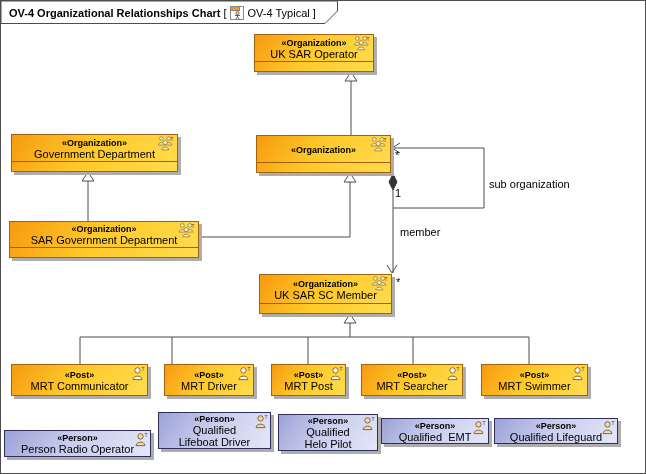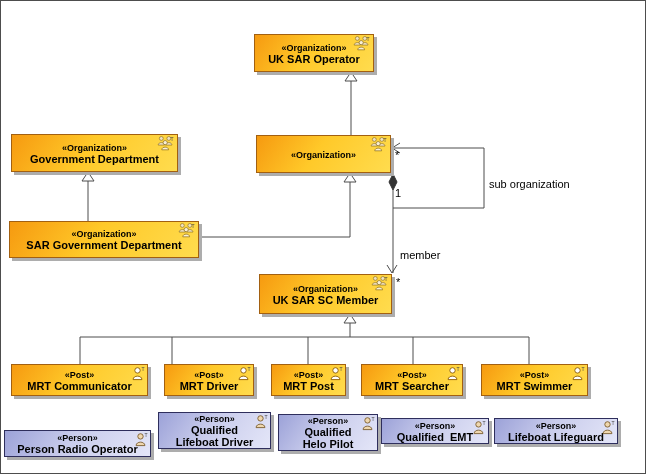--- a/index.html
+++ b/index.html
@@ -16,33 +16,33 @@
     display:flex;align-items:center;gap:3px;
   }
   .tab-title{font-weight:bold;}
   .tab-context{font-weight:normal;}
   
   .node{
     position:absolute;box-sizing:border-box;
     border:1px solid #A26011;
     background:linear-gradient(125deg,#F69A10 0%,#FFC929 45%,#FFDC4E 100%);
     box-shadow:3px 3px 0 #ADADAD;
-    display:flex;flex-direction:row;
+    display:flex;flex-direction:column;
   }
   .node.person{
     border-color:#2E2E5C;
     background:linear-gradient(125deg,#9CA2D8 0%,#C9CCEC 45%,#E4E6F8 100%);
   }
   .node .main{
     flex:1;position:relative;display:flex;flex-direction:column;
     align-items:center;justify-content:center;padding:1px 2px 0 2px;
   }
   .node.org .compartment{height:9px;border-top:1px solid #A26011;}
   .stereotype{font-size:9px;font-weight:bold;line-height:10px;white-space:pre;}
-  .nname{font-size:11px;font-weight:bold;line-height:12px;text-align:center;white-space:pre-wrap;}
+  .nname{font-size:11px;font-weight:normal;line-height:12px;text-align:center;white-space:pre-wrap;}
   .icon{position:absolute;top:1px;right:2px;}
   
   .edge-label{position:absolute;font-size:11px;line-height:12px;white-space:nowrap;text-align:right;}
   .mult{position:absolute;font-size:11px;font-weight:normal;line-height:11px;}
   
   #edges{position:absolute;left:0;top:0;}
 </style>
 </head>
 <body>
 
@@ -85,21 +85,21 @@
       <polyline points="386,264 391,272 396,264"></polyline>
     </g>
 
     <g stroke="#4d4d4d" fill="none">
       <path d="M392,207 H483 V147 H391"></path>
       <polyline points="399,142 391,147 399,152"></polyline>
     </g>
   </svg>
 
   <div class="edge-label" style="left:488px;top:177px;">sub organization</div>
-  <div class="edge-label" style="left:399px;top:225px;margin-top:23px;">member</div>
+  <div class="edge-label" style="left:399px;top:225px;">member</div>
   <div class="mult" style="left:394px;top:187px;">1</div>
   <div class="mult" style="left:394px;top:149px;">*</div>
   <div class="mult" style="left:395px;top:276px;">*</div>
 
   <div class="node org" style="left:253px;top:33px;width:120px;height:38px;">
     <div class="main">
       <span class="stereotype">«Organization»</span>
       <span class="nname">UK SAR Operator</span>
       <svg class="icon" width="19" height="15" viewBox="0 0 19 15">
         <g fill="#F2E3C1" stroke="#8a6d1d" stroke-width="0.9">
@@ -273,22 +273,39 @@
       <svg class="icon" width="14" height="15" viewBox="0 0 14 15">
         <use href="#glyph-person" transform="translate(0.5,1)" fill="#EFD7AE" stroke="#7a5c2e" stroke-width="0.9"></use>
         <text x="10.5" y="4.5" font-size="5" fill="#444">T</text>
       </svg>
     </div>
   </div>
 
   <div class="node person" style="left:493px;top:417px;width:124px;height:26px;">
     <div class="main">
       <span class="stereotype">«Person»</span>
-      <span class="nname">Lifeboat Lifeguard</span>
-      <svg class="icon" width="14" height="15" viewBox="0 0 14 15">
-        <use href="#glyph-person" transform="translate(0.5,1)" fill="#EFD7AE" stroke="#7a5c2e" stroke-width="0.9"></use>
-        <text x="10.5" y="4.5" font-size="5" fill="#444">T</text>
-      </svg>
-    </div>
-  </div>
-
+      <span class="nname">Qualified Lifeguard</span>
+      <svg class="icon" width="14" height="15" viewBox="0 0 14 15">
+        <use href="#glyph-person" transform="translate(0.5,1)" fill="#EFD7AE" stroke="#7a5c2e" stroke-width="0.9"></use>
+        <text x="10.5" y="4.5" font-size="5" fill="#444">T</text>
+      </svg>
+    </div>
+  </div>
+
+  <div class="frame-tab">
+    <svg width="340" height="23" viewBox="0 0 340 23">
+      <path d="M0,22.5 L0,0 L336.5,0 L336.5,10 L324,22.5 Z" fill="#ffffff" stroke="#4d4d4d" stroke-width="1"></path>
+    </svg>
+    <div class="tab-text">
+      <span class="tab-title">OV-4 Organizational Relationships Chart</span>
+      <span class="tab-context">[</span>
+      <svg width="15" height="15" viewBox="0 0 15 15">
+        <rect x="0.5" y="1.5" width="13" height="13" fill="#ffffff" stroke="#888888"></rect>
+        <rect x="0.5" y="1.5" width="9" height="4" fill="#F79622" stroke="#888888"></rect>
+        <circle cx="7.5" cy="8" r="1.6" fill="#FFE066" stroke="#555555" stroke-width="0.8"></circle>
+        <path d="M7.5,9.6 V12 M5,10.5 H10 M7.5,12 L5.5,14.5 M7.5,12 L9.5,14.5" stroke="#555555" stroke-width="0.9" fill="none"></path>
+      </svg>
+      <span class="tab-context">OV-4 Typical</span>
+      <span class="tab-context">]</span>
+    </div>
+  </div>
 
 </div>
 
 </body></html>

